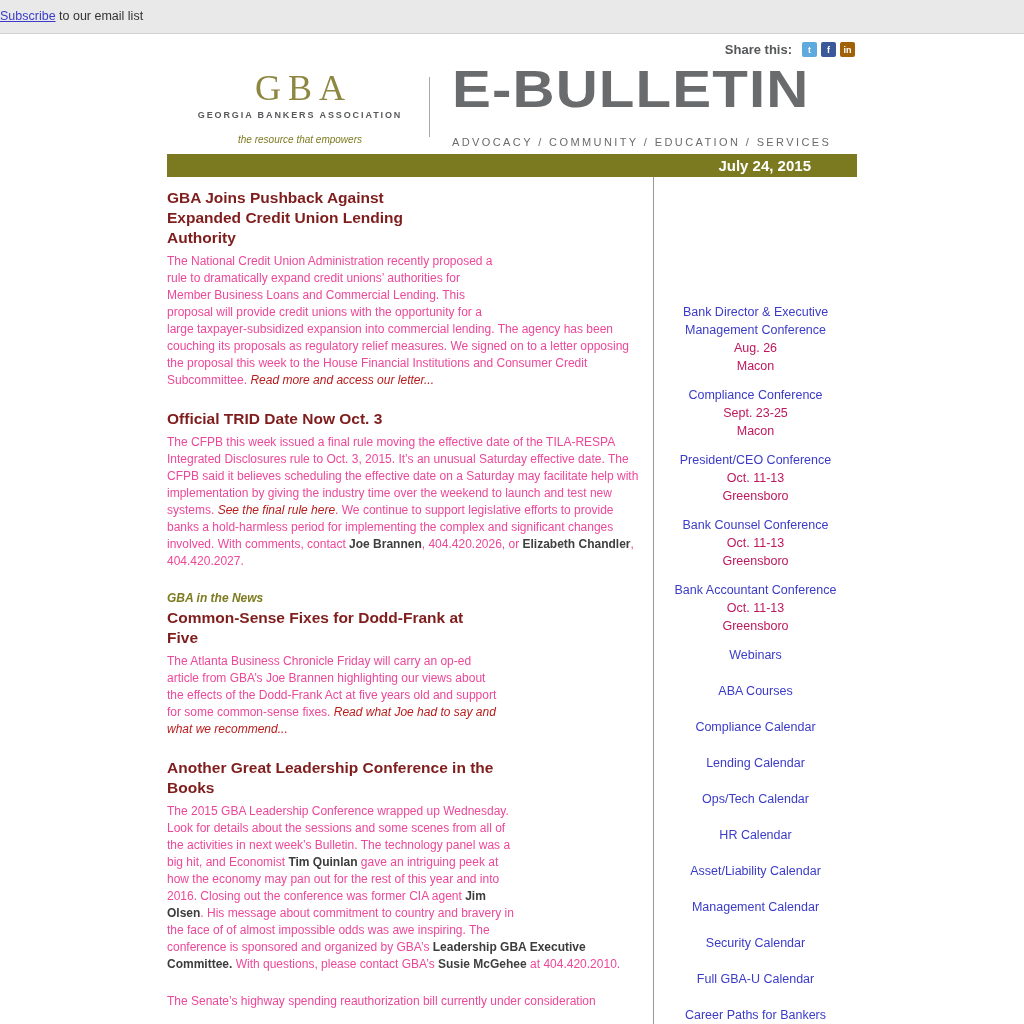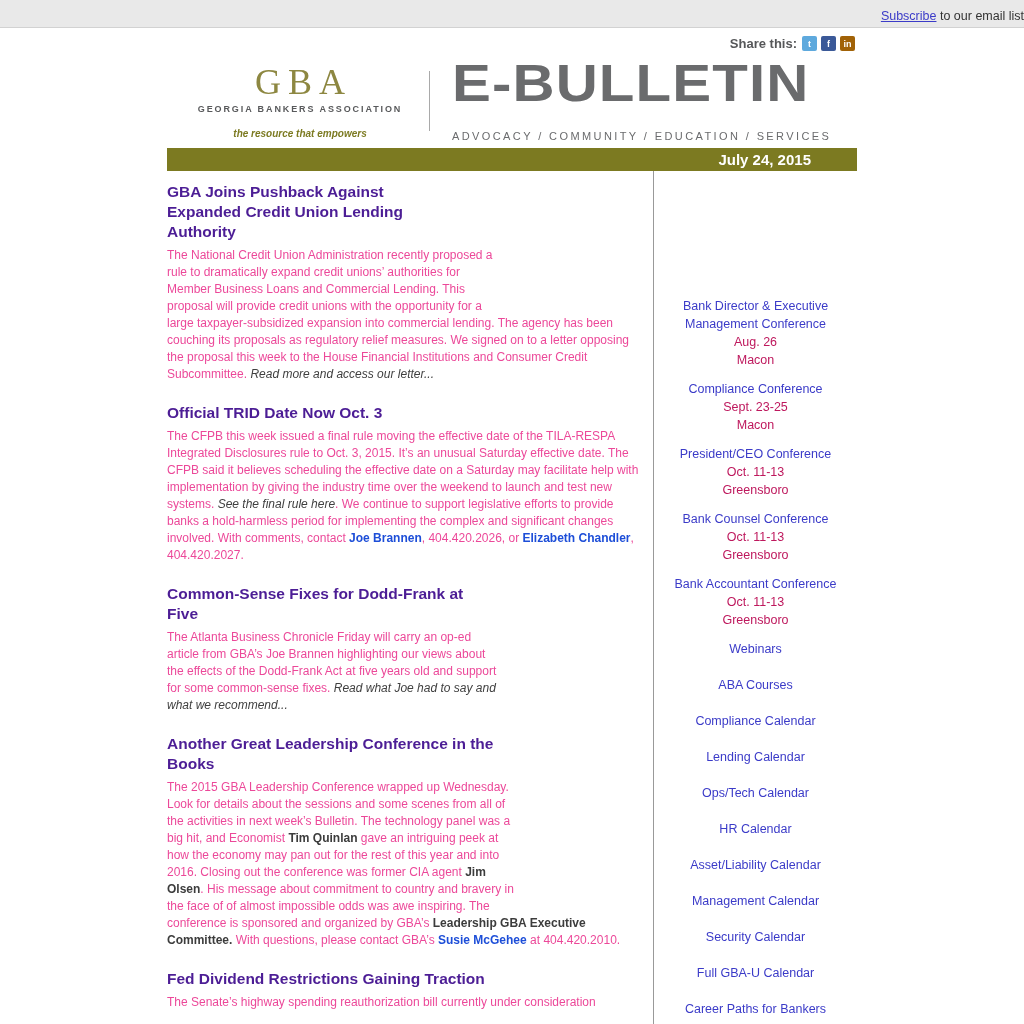--- a/index.html
+++ b/index.html
@@ -1,40 +1,40 @@
 <!DOCTYPE html>
 <html><head>
 <meta charset="utf-8">
 <style>
   * { margin:0; padding:0; box-sizing:border-box; }
   html,body { width:1024px; height:1024px; overflow:hidden; background:#fff;
     font-family:"Liberation Sans", sans-serif; }
   a { cursor:pointer; }
 
   
-  .topbar { height:28px; background:#e9e9e9; border-bottom:1px solid #d2d2d2;
-    text-align:right; font-size:12.5px; color:#333; line-height:33px; }
+  .topbar { height:34px; background:#e9e9e9; border-bottom:1px solid #d2d2d2;
+    text-align:left; font-size:12.5px; color:#333; line-height:33px; }
   .topbar a { color:#3b3bc8; text-decoration:underline; }
 
   .page { width:690px; margin:0 auto; }
 
   
   .share-row { display:flex; justify-content:flex-end; align-items:center;
     gap:5px; padding:7px 2px 0 0; height:24px; }
-  .share-label { font-weight:bold; color:#565759; font-size:13px; }
+  .share-label { font-weight:bold; color:#565759; font-size:13px; margin-right:5px; }
   .share-icon { width:15px; height:15px; color:#fff; font-size:9px; font-weight:bold;
     display:inline-flex; align-items:center; justify-content:center; border-radius:2px; }
 
   
   .masthead { display:flex; align-items:center; padding:6px 0 4px 26px; height:96px; }
   .logo { text-align:center; width:214px; }
   .logo-gba { font-family:"Liberation Serif", serif; font-size:36px; letter-spacing:7px;
     color:#8d8741; line-height:1; padding-left:7px; }
   .logo-name { font-size:9px; letter-spacing:1.9px; color:#58595b; margin-top:4px; font-weight:bold; }
-  .logo-tag { font-size:10px; font-style:italic; color:#7c7a21; margin-top:14px; font-weight:bold; }
+  .logo-tag { font-size:10px; font-style:italic; color:#7c7a21; margin-top:14px; font-weight:normal; }
   .mast-divider { width:1px; height:60px; background:#a9a9a9; margin:0 22px; }
   .mast-title { font-size:52px; font-weight:bold; color:#6a6b6d; letter-spacing:1px;
     line-height:0.9; transform:scaleX(1.12); transform-origin:left center; white-space:nowrap; }
   .mast-subtitle { font-size:11px; letter-spacing:2.4px; color:#6a6b6d; margin-top:24px; white-space:nowrap; }
 
   
   .datebar { background:#7c7a21; color:#fff; font-weight:bold; font-size:15px;
     text-align:right; padding:4px 46px 8px 0; height:23px; line-height:15px; }
 
   
@@ -42,30 +42,30 @@
   .main { width:486px; padding:11px 8px 0 0; }
   .sidebar { width:204px; border-left:1px solid #999; min-height:867px;
     text-align:center; padding:126px 18px 0 18px; }
 
   
   .article { margin-bottom:20px; }
   .article::after { content:""; display:block; clear:both; }
   .article-float { float:right; background:#fff; }
   .kicker { color:#7d7b1f; font-size:12px; font-style:italic; font-weight:bold;
     line-height:17px; margin-bottom:1px; }
-  .article-heading { color:#4c1d95; font-size:15.5px; font-weight:bold;
+  .article-heading { color:#7f1d1d; font-size:15.5px; font-weight:bold;
     line-height:20px; margin-bottom:5px; }
   .article:nth-child(1) .article-heading { max-width:290px; }
   .article:nth-child(3) .article-heading { max-width:330px; }
   .article:nth-child(4) .article-heading { max-width:350px; }
   .article-body { font-size:12px; line-height:17px; color:#3c3c3c; }
   .seg-text { color:#ec4899; }
   .seg-bold { font-weight:bold; color:#3c3c3c; }
-  .seg-ilink { font-style:italic; color:#404040; text-decoration:none; }
-  .seg-boldlink { font-weight:bold; color:#1d4ed8; text-decoration:none;text-align:center; }
+  .seg-ilink { font-style:italic; color:#b91c1c; text-decoration:none; }
+  .seg-boldlink { font-weight:bold; color:#404040; text-decoration:none;text-align:center; }
 
   
   .sb-link { color:#3b3bc8; text-decoration:none; font-size:12.5px; line-height:18px; display:inline-block; }
   .sb-event { margin-bottom:10px; }
   .sb-meta { font-size:12.5px; line-height:18px; color:#be185d; }
   .sb-linkrow { margin-bottom:17px; }
 </style>
 </head>
 <body>
 
@@ -107,30 +107,30 @@
           <div class="article-float" style="width: 145px; height: 130px;"></div>
           <h2 class="article-heading">GBA Joins Pushback Against Expanded Credit Union Lending Authority</h2>
           <p class="article-body"><span class="seg-text">The National Credit Union Administration recently proposed a rule to dramatically expand credit unions’ authorities for Member Business Loans and Commercial Lending. This proposal will provide credit unions with the opportunity for a large taxpayer-subsidized expansion into commercial lending. The agency has been couching its proposals as regulatory relief measures. We signed on to a letter opposing the proposal this week to the House Financial Institutions and Consumer Credit Subcommittee. </span><a href="#" class="seg-ilink">Read more and access our letter...</a></p>
         </div>
         <div class="article">
           <h2 class="article-heading">Official TRID Date Now Oct. 3</h2>
           <p class="article-body"><span class="seg-text">The CFPB this week issued a final rule moving the effective date of the TILA-RESPA Integrated Disclosures rule to Oct. 3, 2015. It’s an unusual Saturday effective date. The CFPB said it believes scheduling the effective date on a Saturday may facilitate help with implementation by giving the industry time over the weekend to launch and test new systems. </span><a href="#" class="seg-ilink">See the final rule here</a><span class="seg-text">. We continue to support legislative efforts to provide banks a hold-harmless period for implementing the complex and significant changes involved. With comments, contact </span><a href="#" class="seg-boldlink">Joe Brannen</a><span class="seg-text">, 404.420.2026, or </span><a href="#" class="seg-boldlink">Elizabeth Chandler</a><span class="seg-text">, 404.420.2027.</span></p>
         </div>
         <div class="article">
           <div class="article-float" style="width: 145px; height: 130px;"></div>
+          <div class="kicker">GBA in the News</div>
           <h2 class="article-heading">Common-Sense Fixes for Dodd-Frank at Five</h2>
           <p class="article-body"><span class="seg-text">The Atlanta Business Chronicle Friday will carry an op-ed article from GBA’s Joe Brannen highlighting our views about the effects of the Dodd-Frank Act at five years old and support for some common-sense fixes. </span><a href="#" class="seg-ilink">Read what Joe had to say and what we recommend...</a></p>
         </div>
         <div class="article">
           <div class="article-float" style="width: 125px; height: 165px;"></div>
           <h2 class="article-heading">Another Great Leadership Conference in the Books</h2>
           <p class="article-body"><span class="seg-text">The 2015 GBA Leadership Conference wrapped up Wednesday. Look for details about the sessions and some scenes from all of the activities in next week’s Bulletin. The technology panel was a big hit, and Economist </span><span class="seg-bold">Tim Quinlan</span><span class="seg-text"> gave an intriguing peek at how the economy may pan out for the rest of this year and into 2016. Closing out the conference was former CIA agent </span><span class="seg-bold">Jim Olsen</span><span class="seg-text">. His message about commitment to country and bravery in the face of of almost impossible odds was awe inspiring. The conference is sponsored and organized by GBA’s </span><span class="seg-bold">Leadership GBA Executive Committee.</span><span class="seg-text">  With questions, please contact GBA’s </span><a href="#" class="seg-boldlink">Susie McGehee</a><span class="seg-text"> at 404.420.2010.</span></p>
         </div>
         <div class="article">
-          <h2 class="article-heading">Fed Dividend Restrictions Gaining Traction</h2>
           <p class="article-body"><span class="seg-text">The Senate’s highway spending reauthorization bill currently under consideration</span></p>
         </div>
       </div>
     <div class="sidebar">
         <div class="sb-event"><a href="#" class="sb-link">Bank Director &amp; Executive Management Conference</a><div class="sb-meta">Aug. 26</div><div class="sb-meta">Macon</div></div>
         <div class="sb-event"><a href="#" class="sb-link">Compliance Conference</a><div class="sb-meta">Sept. 23-25</div><div class="sb-meta">Macon</div></div>
         <div class="sb-event"><a href="#" class="sb-link">President/CEO Conference</a><div class="sb-meta">Oct. 11-13</div><div class="sb-meta">Greensboro</div></div>
         <div class="sb-event"><a href="#" class="sb-link">Bank Counsel Conference</a><div class="sb-meta">Oct. 11-13</div><div class="sb-meta">Greensboro</div></div>
         <div class="sb-event"><a href="#" class="sb-link">Bank Accountant Conference</a><div class="sb-meta">Oct. 11-13</div><div class="sb-meta">Greensboro</div></div>
         <div class="sb-linkrow"><a href="#" class="sb-link">Webinars</a></div>

